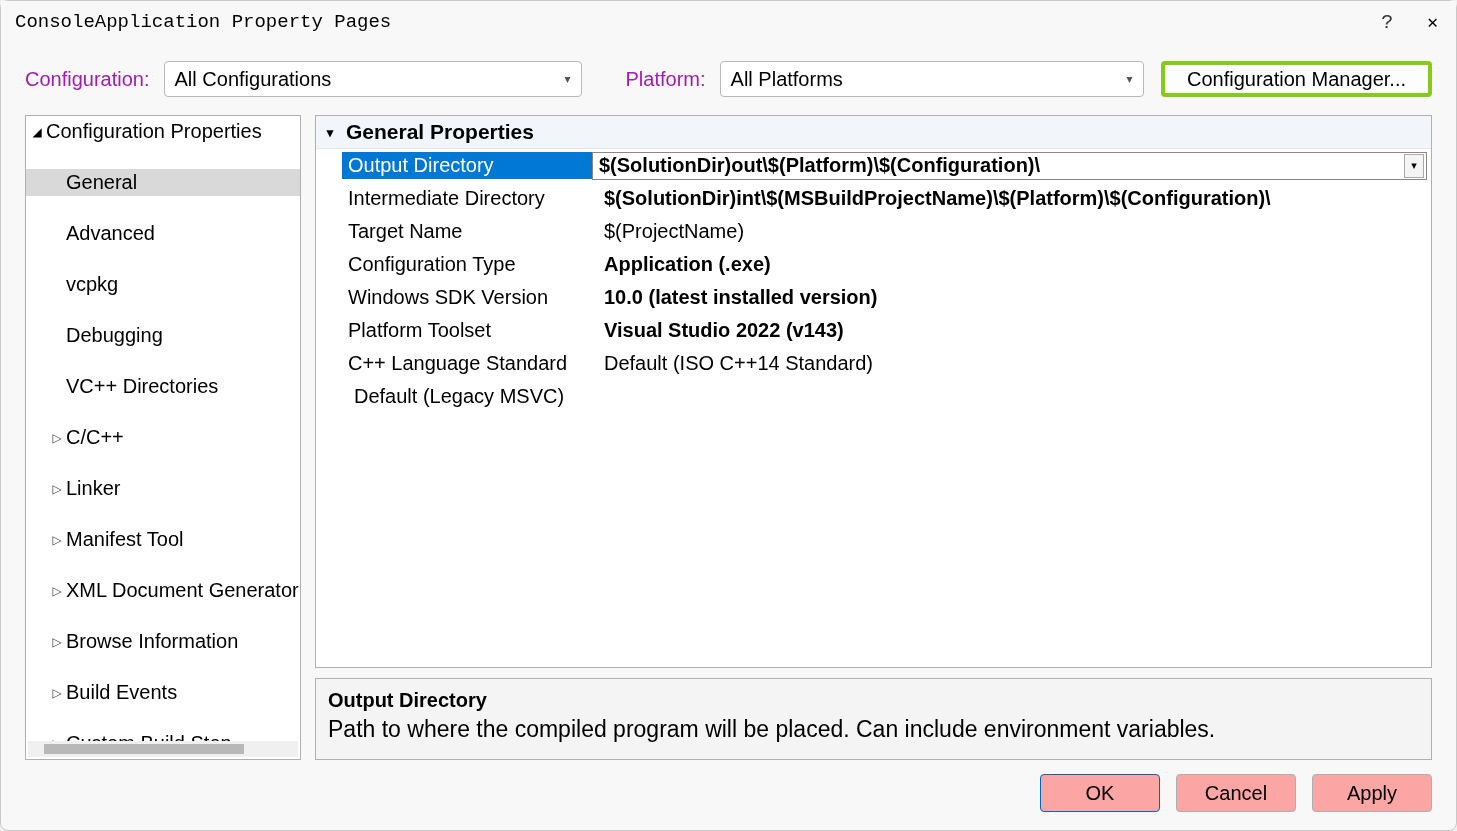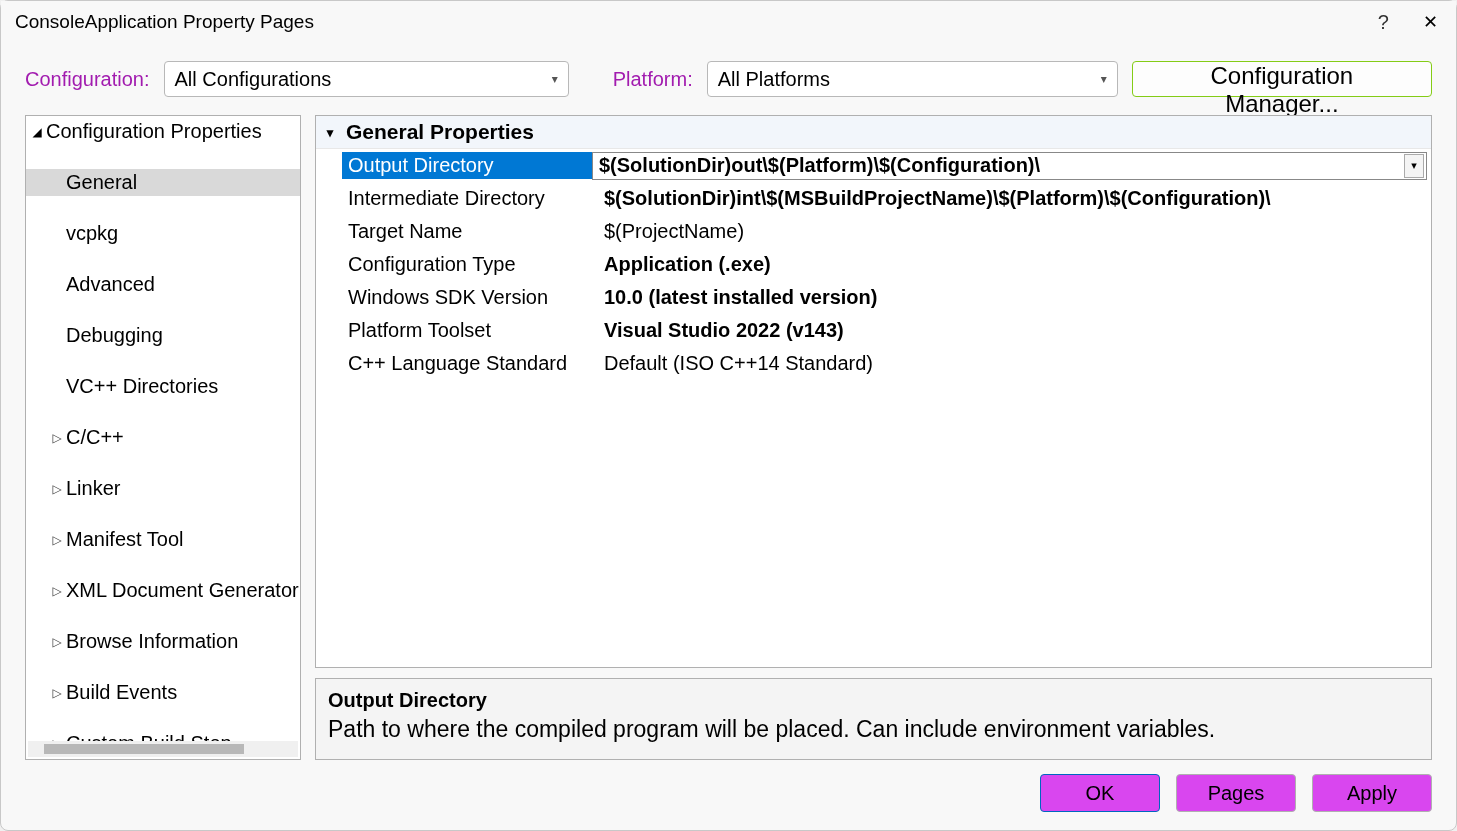--- a/index.html
+++ b/index.html
@@ -20,20 +20,21 @@
     display: flex;
     flex-direction: column;
     border-radius: 8px;
   }
   .titlebar {
     display: flex;
     align-items: center;
     justify-content: space-between;
     padding: 8px 14px 8px 14px;
     background: #f8f8f8;
+    font-family: Liberation Mono, monospace;
   }
   .titlebar-title {
     font-size: 19px;
     color: #000;
   }
   .titlebar-controls {
     display: flex;
     align-items: center;
     gap: 30px;
   }
@@ -57,23 +58,23 @@
     background: #ffffff;
     font-size: 20px;
     border-radius: 4px;
     text-align: right;
   }
   .dropdown-config { width: 418px; }
   .dropdown-platform { width: 424px; }
   .btn-mgr {
     height: 36px;
     padding: 0 22px;
-    border: 1px solid #84cc16;
+    border: 4px solid #84cc16;
     background: #fdfdfd;
-    font-size: 24px;
+    font-size: 20px;
     border-radius: 4px;
     margin-left: auto;
   }
 
   .content {
     display: flex;
     gap: 14px;
     padding: 10px 24px 0 24px;
     flex: 1;
     min-height: 0;
@@ -203,21 +204,21 @@
     display: flex;
     justify-content: flex-end;
     gap: 16px;
     padding: 14px 24px 18px 0;
   }
   .dlg-btn {
     width: 120px;
     height: 38px;
     font-size: 20px;
     border: 1px solid #b0b0b0;
-    background: #d946ef;
+    background: #fca5a5;
     border-radius: 4px;
   }
   .dlg-btn.primary { border: 1.5px solid #0067c0; }
 </style>
 </head>
 <body>
 
 <div class="dialog">
 
   <div class="titlebar">
@@ -249,25 +250,25 @@
         <span class="tree-expander open">◢</span>
         <span>Configuration Properties</span>
       </div>
       <div id="tree-items">
           <div class="tree-item tree-indent-1 selected">
             <span class="tree-expander"></span>
             <span>General</span>
           </div>
           <div class="tree-item tree-indent-1">
             <span class="tree-expander"></span>
+            <span>Advanced</span>
+          </div>
+          <div class="tree-item tree-indent-1">
+            <span class="tree-expander"></span>
             <span>vcpkg</span>
-          </div>
-          <div class="tree-item tree-indent-1">
-            <span class="tree-expander"></span>
-            <span>Advanced</span>
           </div>
           <div class="tree-item tree-indent-1">
             <span class="tree-expander"></span>
             <span>Debugging</span>
           </div>
           <div class="tree-item tree-indent-1">
             <span class="tree-expander"></span>
             <span>VC++ Directories</span>
           </div>
           <div class="tree-item tree-indent-1">
@@ -354,31 +355,34 @@
                 <div class="value bold">Visual Studio 2022 (v143)</div>
               </div>
             </div>
             <div class="prop-row">
               <div class="label">C++ Language Standard</div>
               <div class="value-wrap">
                 <div class="value">Default (ISO C++14 Standard)</div>
               </div>
             </div>
             <div class="prop-row">
+              <div class="value-wrap">
+                <div class="value">Default (Legacy MSVC)</div>
+              </div>
             </div>
           </div>
       </div>
 
       <div class="desc-box">
         <div class="desc-title">Output Directory</div>
         <div class="desc-text">Path to where the compiled program will be placed. Can include environment variables.</div>
       </div>
     </div>
 
   </div>
 
   <div class="button-row">
     <button class="dlg-btn primary">OK</button>
-    <button class="dlg-btn">Pages</button>
+    <button class="dlg-btn">Cancel</button>
     <button class="dlg-btn">Apply</button>
   </div>
 
 </div>
 
 </body></html>

